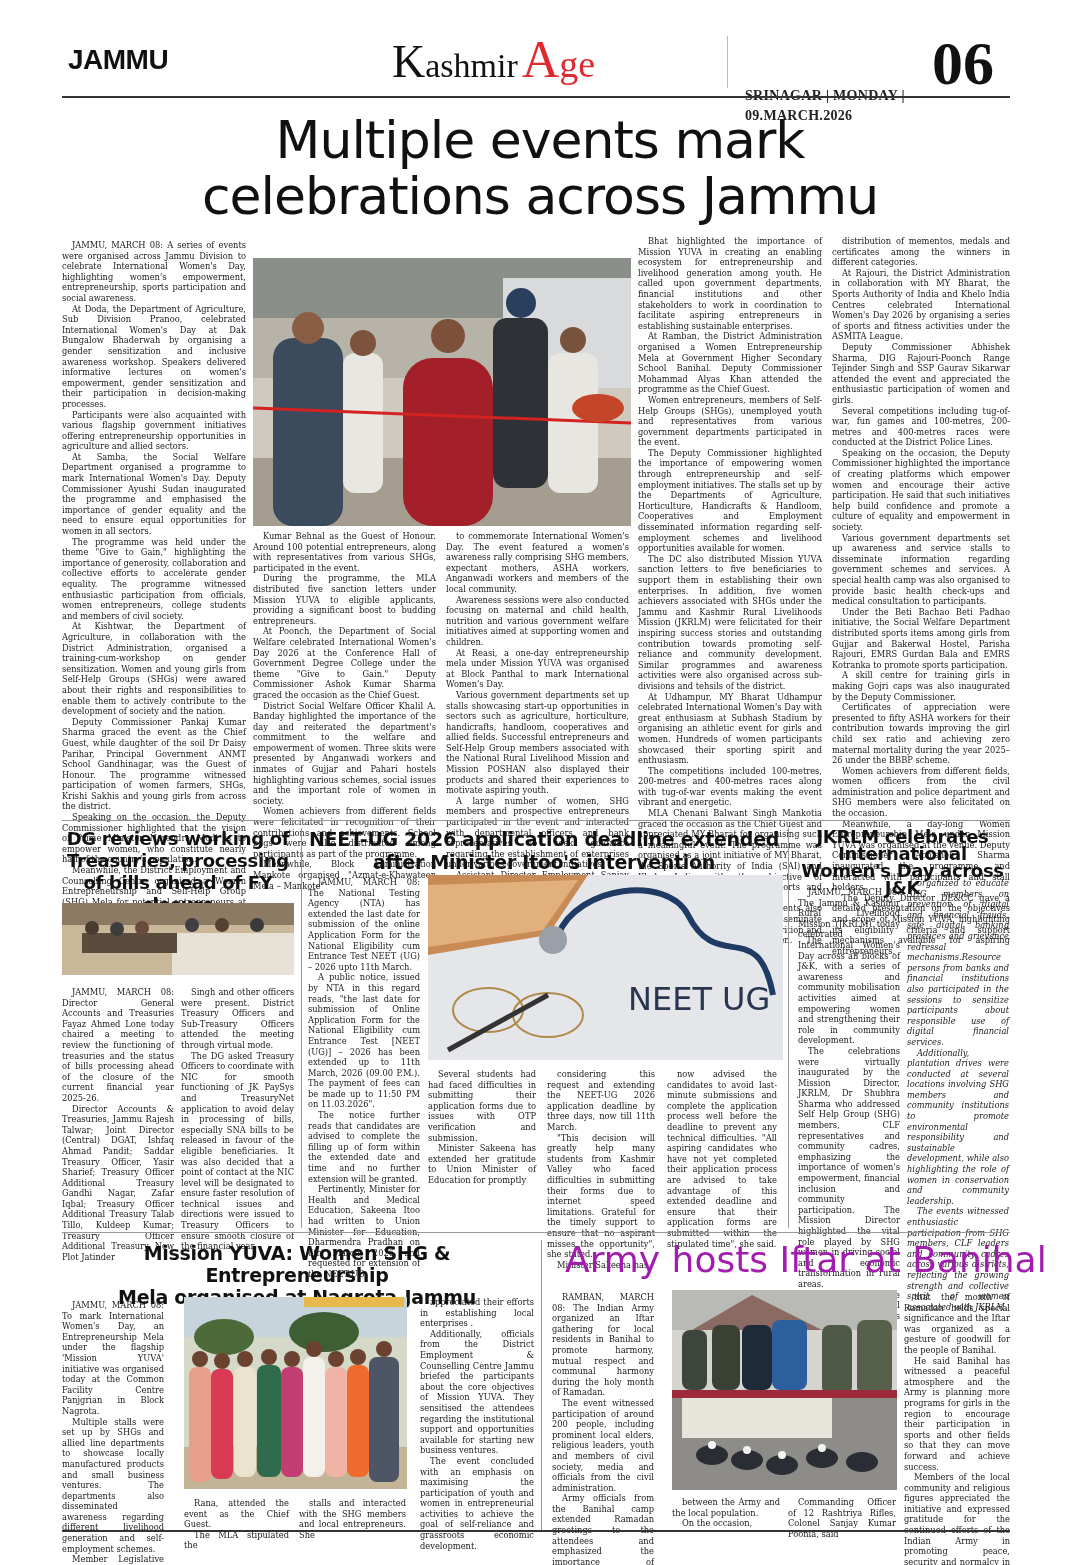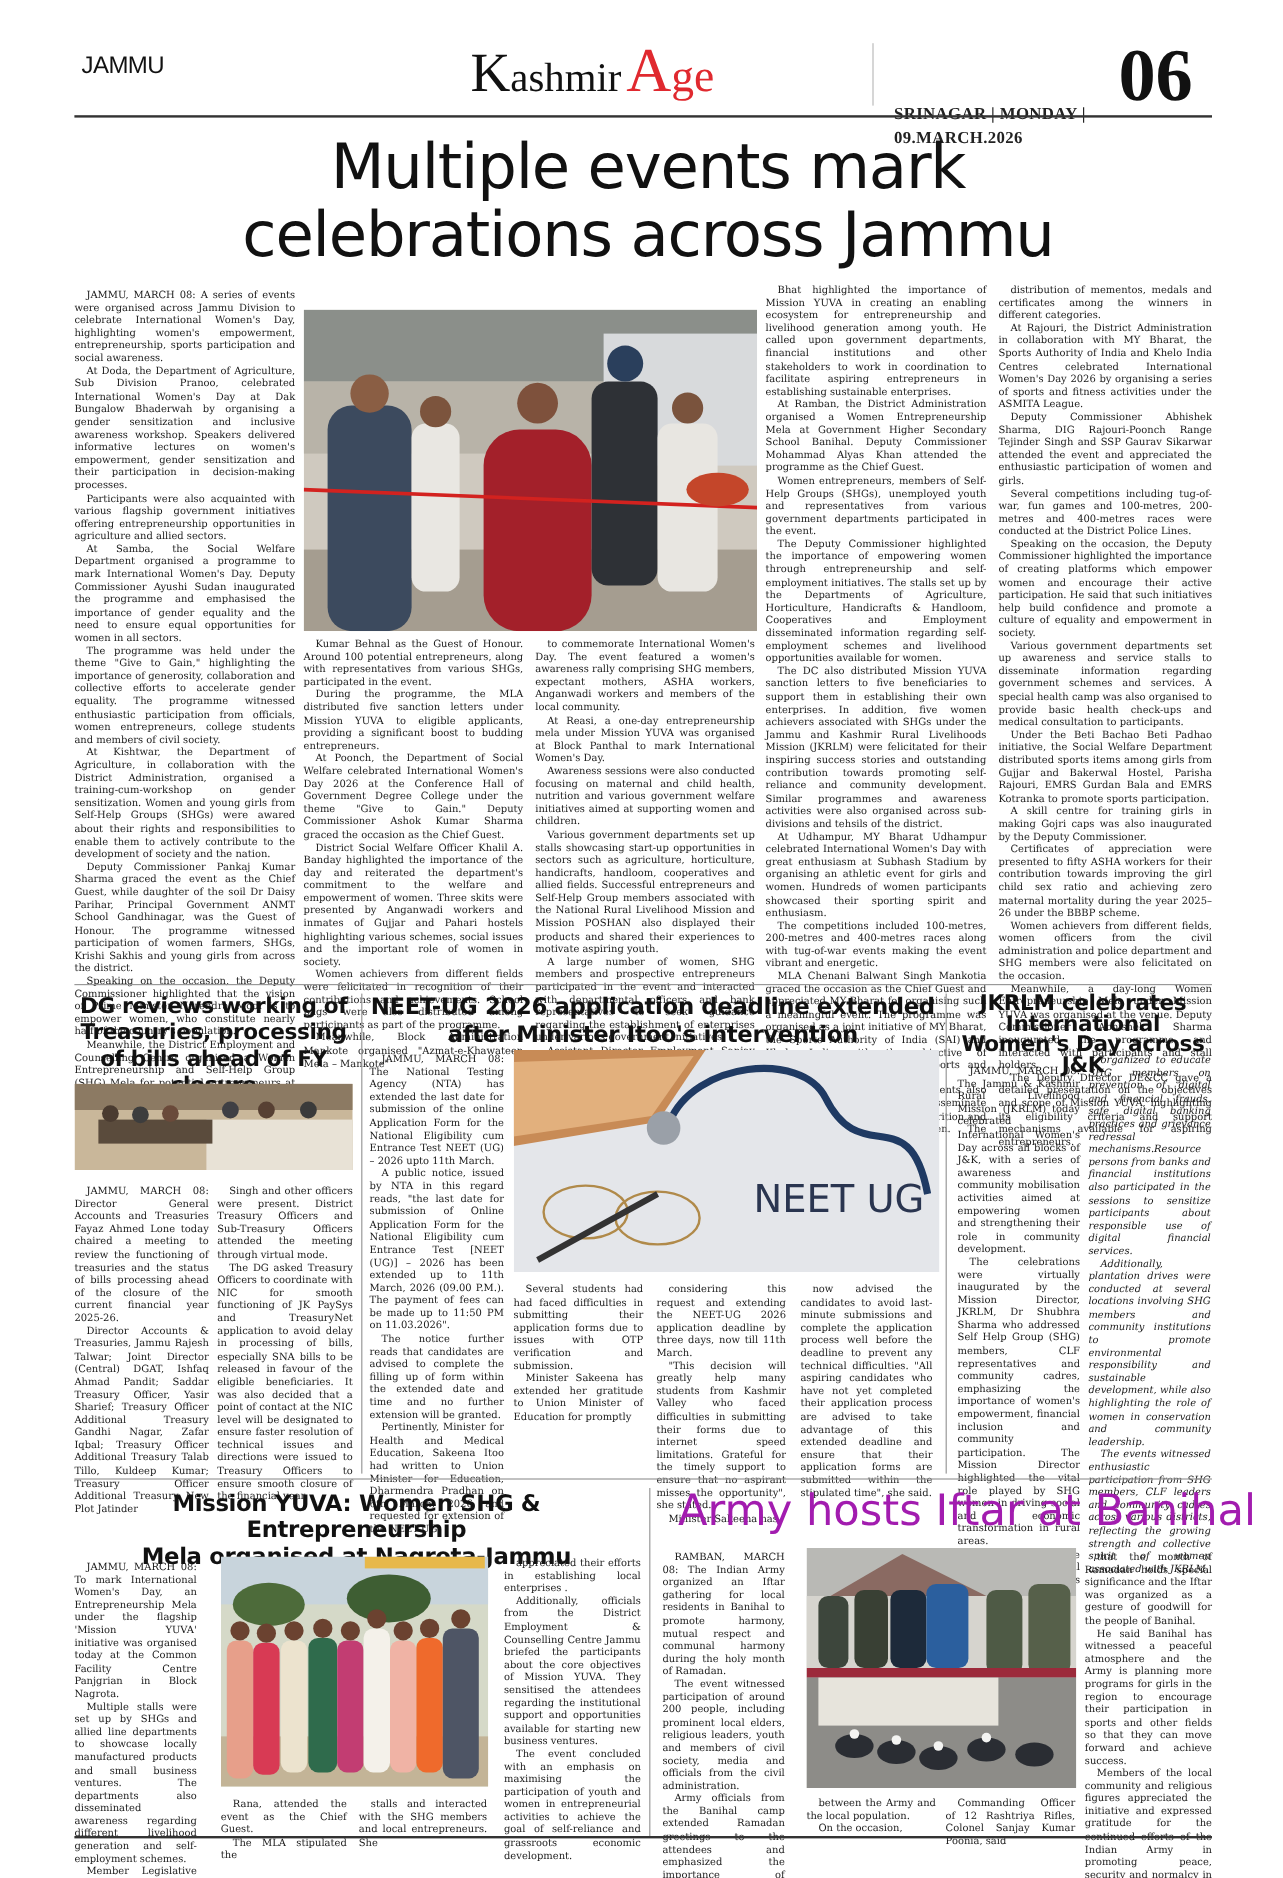--- a/index.html
+++ b/index.html
@@ -1,18 +1,18 @@
 <!DOCTYPE html>
 <html><head>
 <meta charset="utf-8">
 <style>
   html,body{margin:0;padding:0;background:#fff;}
   body{width:1069px;height:1565px;position:relative;overflow:hidden;font-family:"DejaVu Serif",serif;color:#1a1a1a;}
   .abs{position:absolute;}
-  .masthead-edition{left:68px;top:44px;font-family:"Liberation Sans",sans-serif;font-weight:normal;font-size:20px;letter-spacing:-0.5px;color:#111;}
+  .masthead-edition{left:68px;top:44px;font-family:"Liberation Sans",sans-serif;font-weight:bold;font-size:28px;letter-spacing:-0.5px;color:#111;}
   .masthead-logo{left:392px;top:30px;font-family:"Liberation Serif",serif;font-size:34px;color:#111;white-space:nowrap;}
   .masthead-logo .k{font-size:46px;}
   .masthead-logo .age{color:#e0292f;font-size:52px;margin-left:4px;}
   .masthead-logo .age small{font-size:38px;}
   .masthead-divider{left:727px;top:36px;width:1px;height:52px;background:#bbb;}
   .masthead-dateline{left:745px;top:46px;font-family:"Liberation Serif",serif;font-weight:bold;font-size:14px;line-height:20px;color:#222;letter-spacing:0.3px;margin-top:40px;}
   .masthead-page{left:932px;top:28px;font-family:"Liberation Serif",serif;font-weight:bold;font-size:62px;line-height:70px;color:#111;}
   .masthead-rule{left:62px;top:96px;width:948px;height:2px;background:#333;}
   .headline-main{left:80px;top:112px;width:920px;text-align:center;font-family:"DejaVu Sans",sans-serif;font-size:52px;line-height:56px;letter-spacing:-1px;color:#111;}
   .col{font-size:8.3px;line-height:10.6px;text-align:justify;hyphens:auto;}
@@ -78,22 +78,22 @@
 <div class="abs col" style="left:253px;top:531px;width:183px;">
     <p>Kumar Behnal as the Guest of Honour. Around 100 potential entrepreneurs, along with representatives from various SHGs, participated in the event.</p>
     <p>During the programme, the MLA distributed five sanction letters under Mission YUVA to eligible applicants, providing a significant boost to budding entrepreneurs.</p>
     <p>At Poonch, the Department of Social Welfare celebrated International Women's Day 2026 at the Conference Hall of Government Degree College under the theme "Give to Gain." Deputy Commissioner Ashok Kumar Sharma graced the occasion as the Chief Guest.</p>
     <p>District Social Welfare Officer Khalil A. Banday highlighted the importance of the day and reiterated the department's commitment to the welfare and empowerment of women. Three skits were presented by Anganwadi workers and inmates of Gujjar and Pahari hostels highlighting various schemes, social issues and the important role of women in society.</p>
     <p>Women achievers from different fields were felicitated in recognition of their contributions and achievements. School bags were also distributed among participants as part of the programme.</p>
     <p>Meanwhile, Block Administration Mankote organised "Azmat-e-Khawateen Mela – Mankote"</p>
   </div>
 <div class="abs col" style="left:446px;top:531px;width:183px;">
     <p>to commemorate International Women's Day. The event featured a women's awareness rally comprising SHG members, expectant mothers, ASHA workers, Anganwadi workers and members of the local community.</p>
+    <p>Awareness sessions were also conducted focusing on maternal and child health, nutrition and various government welfare initiatives aimed at supporting women and children.</p>
     <p>At Reasi, a one-day entrepreneurship mela under Mission YUVA was organised at Block Panthal to mark International Women's Day.</p>
-    <p>Awareness sessions were also conducted focusing on maternal and child health, nutrition and various government welfare initiatives aimed at supporting women and children.</p>
     <p>Various government departments set up stalls showcasing start-up opportunities in sectors such as agriculture, horticulture, handicrafts, handloom, cooperatives and allied fields. Successful entrepreneurs and Self-Help Group members associated with the National Rural Livelihood Mission and Mission POSHAN also displayed their products and shared their experiences to motivate aspiring youth.</p>
     <p>A large number of women, SHG members and prospective entrepreneurs participated in the event and interacted with departmental officers and bank representatives to seek guidance regarding the establishment of enterprises under various government initiatives.</p>
     <p>Assistant Director Employment Sanjay Kumar</p>
   </div>
 <div class="abs col" style="left:638px;top:236px;width:184px;">
     <p>Bhat highlighted the importance of Mission YUVA in creating an enabling ecosystem for entrepreneurship and livelihood generation among youth. He called upon government departments, financial institutions and other stakeholders to work in coordination to facilitate aspiring entrepreneurs in establishing sustainable enterprises.</p>
     <p>At Ramban, the District Administration organised a Women Entrepreneurship Mela at Government Higher Secondary School Banihal. Deputy Commissioner Mohammad Alyas Khan attended the programme as the Chief Guest.</p>
     <p>Women entrepreneurs, members of Self-Help Groups (SHGs), unemployed youth and representatives from various government departments participated in the event.</p>
     <p>The Deputy Commissioner highlighted the importance of empowering women through entrepreneurship and self-employment initiatives. The stalls set up by the Departments of Agriculture, Horticulture, Handicrafts &amp; Handloom, Cooperatives and Employment disseminated information regarding self-employment schemes and livelihood opportunities available for women.</p>
     <p>The DC also distributed Mission YUVA sanction letters to five beneficiaries to support them in establishing their own enterprises. In addition, five women achievers associated with SHGs under the Jammu and Kashmir Rural Livelihoods Mission (JKRLM) were felicitated for their inspiring success stories and outstanding contribution towards promoting self-reliance and community development. Similar programmes and awareness activities were also organised across sub-divisions and tehsils of the district.</p>

